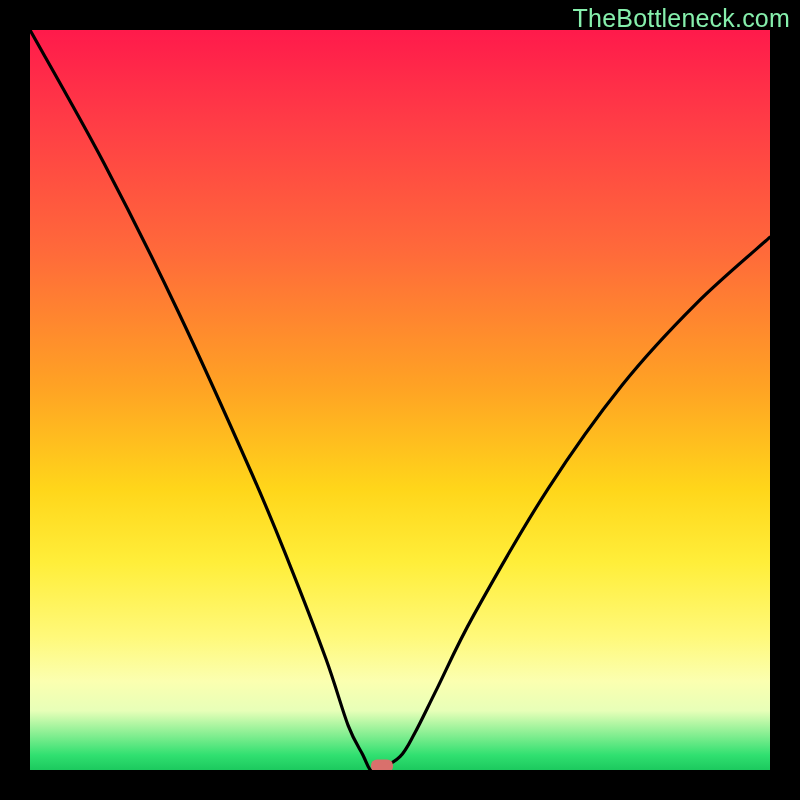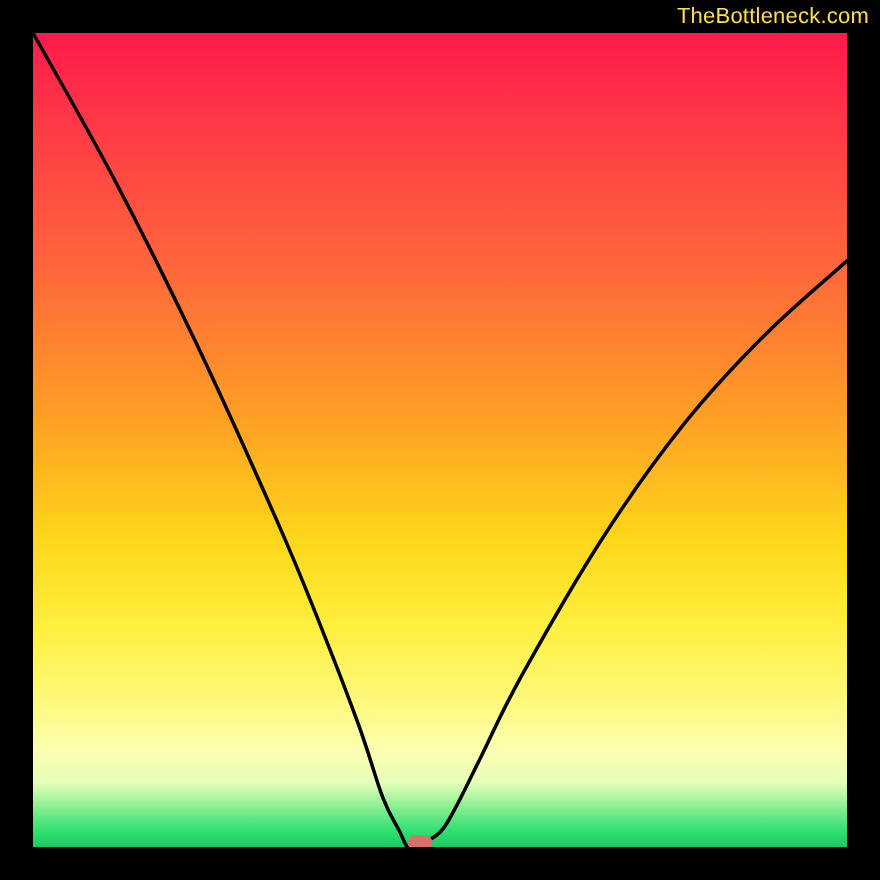--- a/index.html
+++ b/index.html
@@ -16,22 +16,22 @@
     left: 0;
     top: 0;
     width: 800px;
     height: 800px;
     background: #000;
   }
   .watermark {
     position: absolute;
     top: 4px;
     right: 10px;
-    color: #fde047;
-    font-size: 20px;
+    color: #86efac;
+    font-size: 25px;
     font-weight: 400;
     letter-spacing: 0.2px;
   }
   .plot-area {
     position: absolute;
     left: 30px;
     top: 30px;
     width: 740px;
     height: 740px;
     overflow: hidden;

